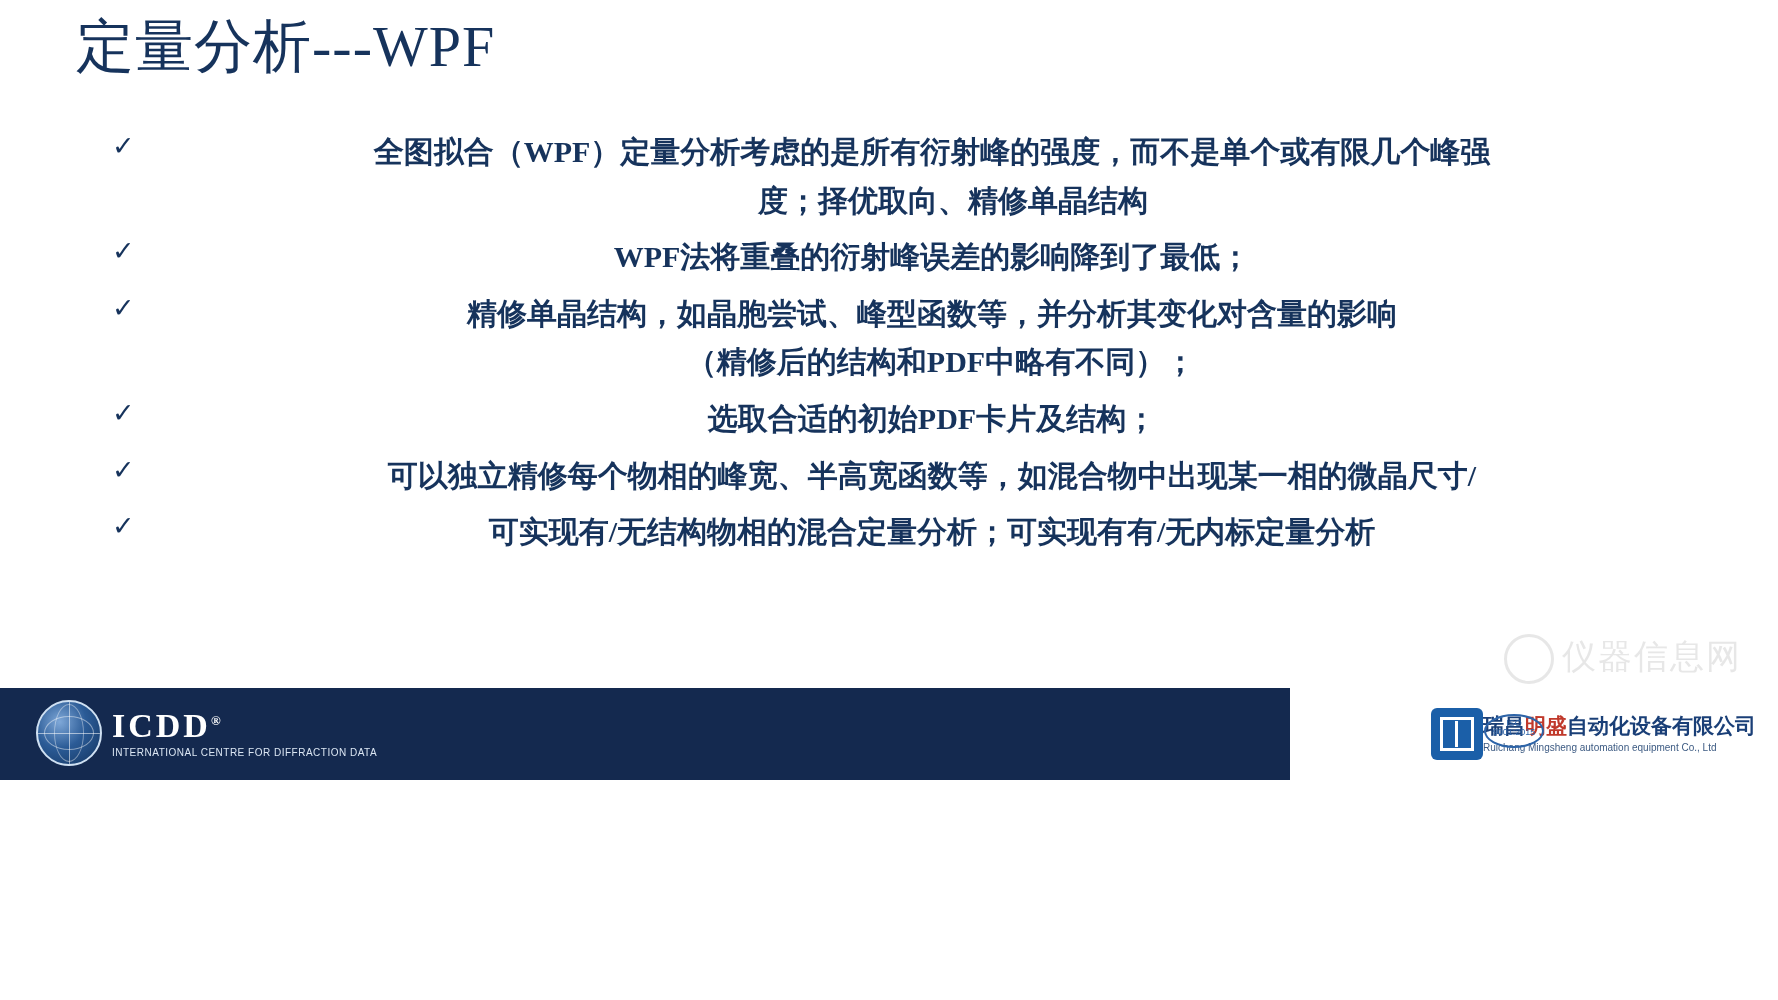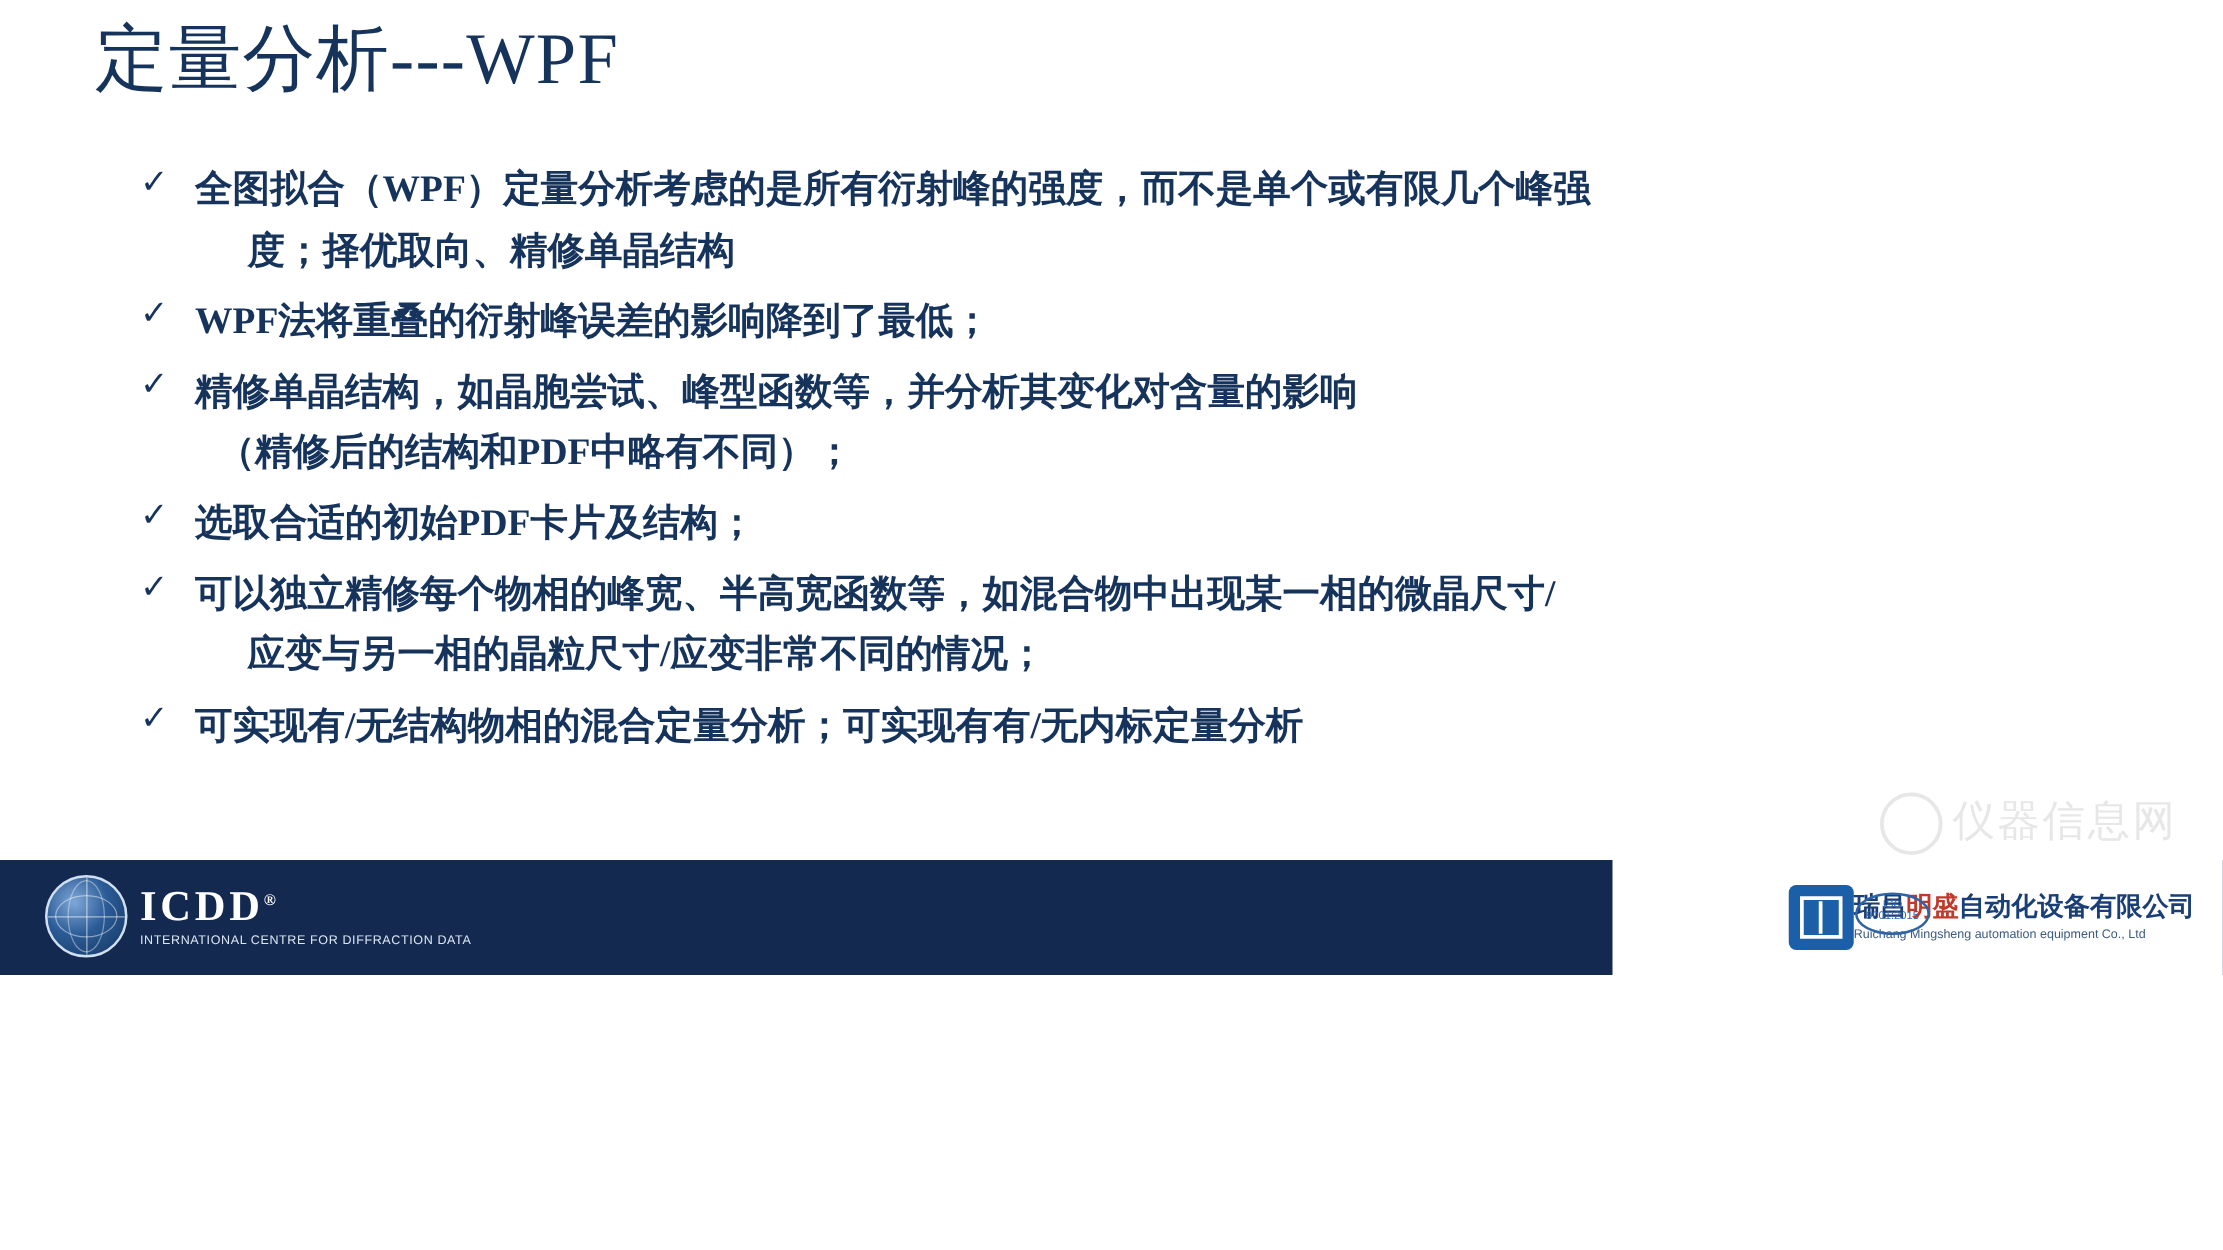--- a/index.html
+++ b/index.html
@@ -57,20 +57,21 @@
     font-size: 27px;
     font-family: "DejaVu Sans", sans-serif;
     line-height: 1;
   }
   .btext {
     display: block;
     font-weight: 600;
   }
   .btext .ln {
     display: block;
+    text-align: center;
   }
   .ln.indent {
     text-indent: 0;
     padding-left: 42px;
   }
   .ln.indent-sm {
     padding-left: 18px;
   }
   
   .footer {
@@ -289,21 +290,20 @@
       <span class="check">✓</span>
       <span class="btext">
         <span class="ln">选取合适的初始PDF卡片及结构；</span>
       </span>
     </div>
 
     <div class="bullet">
       <span class="check">✓</span>
       <span class="btext">
         <span class="ln">可以独立精修每个物相的峰宽、半高宽函数等，如混合物中出现某一相的微晶尺寸/</span>
-        <span class="ln indent">应变与另一相的晶粒尺寸/应变非常不同的情况；</span>
       </span>
     </div>
 
     <div class="bullet">
       <span class="check">✓</span>
       <span class="btext">
         <span class="ln">可实现有/无结构物相的混合定量分析；可实现有有/无内标定量分析</span>
       </span>
     </div>
 

